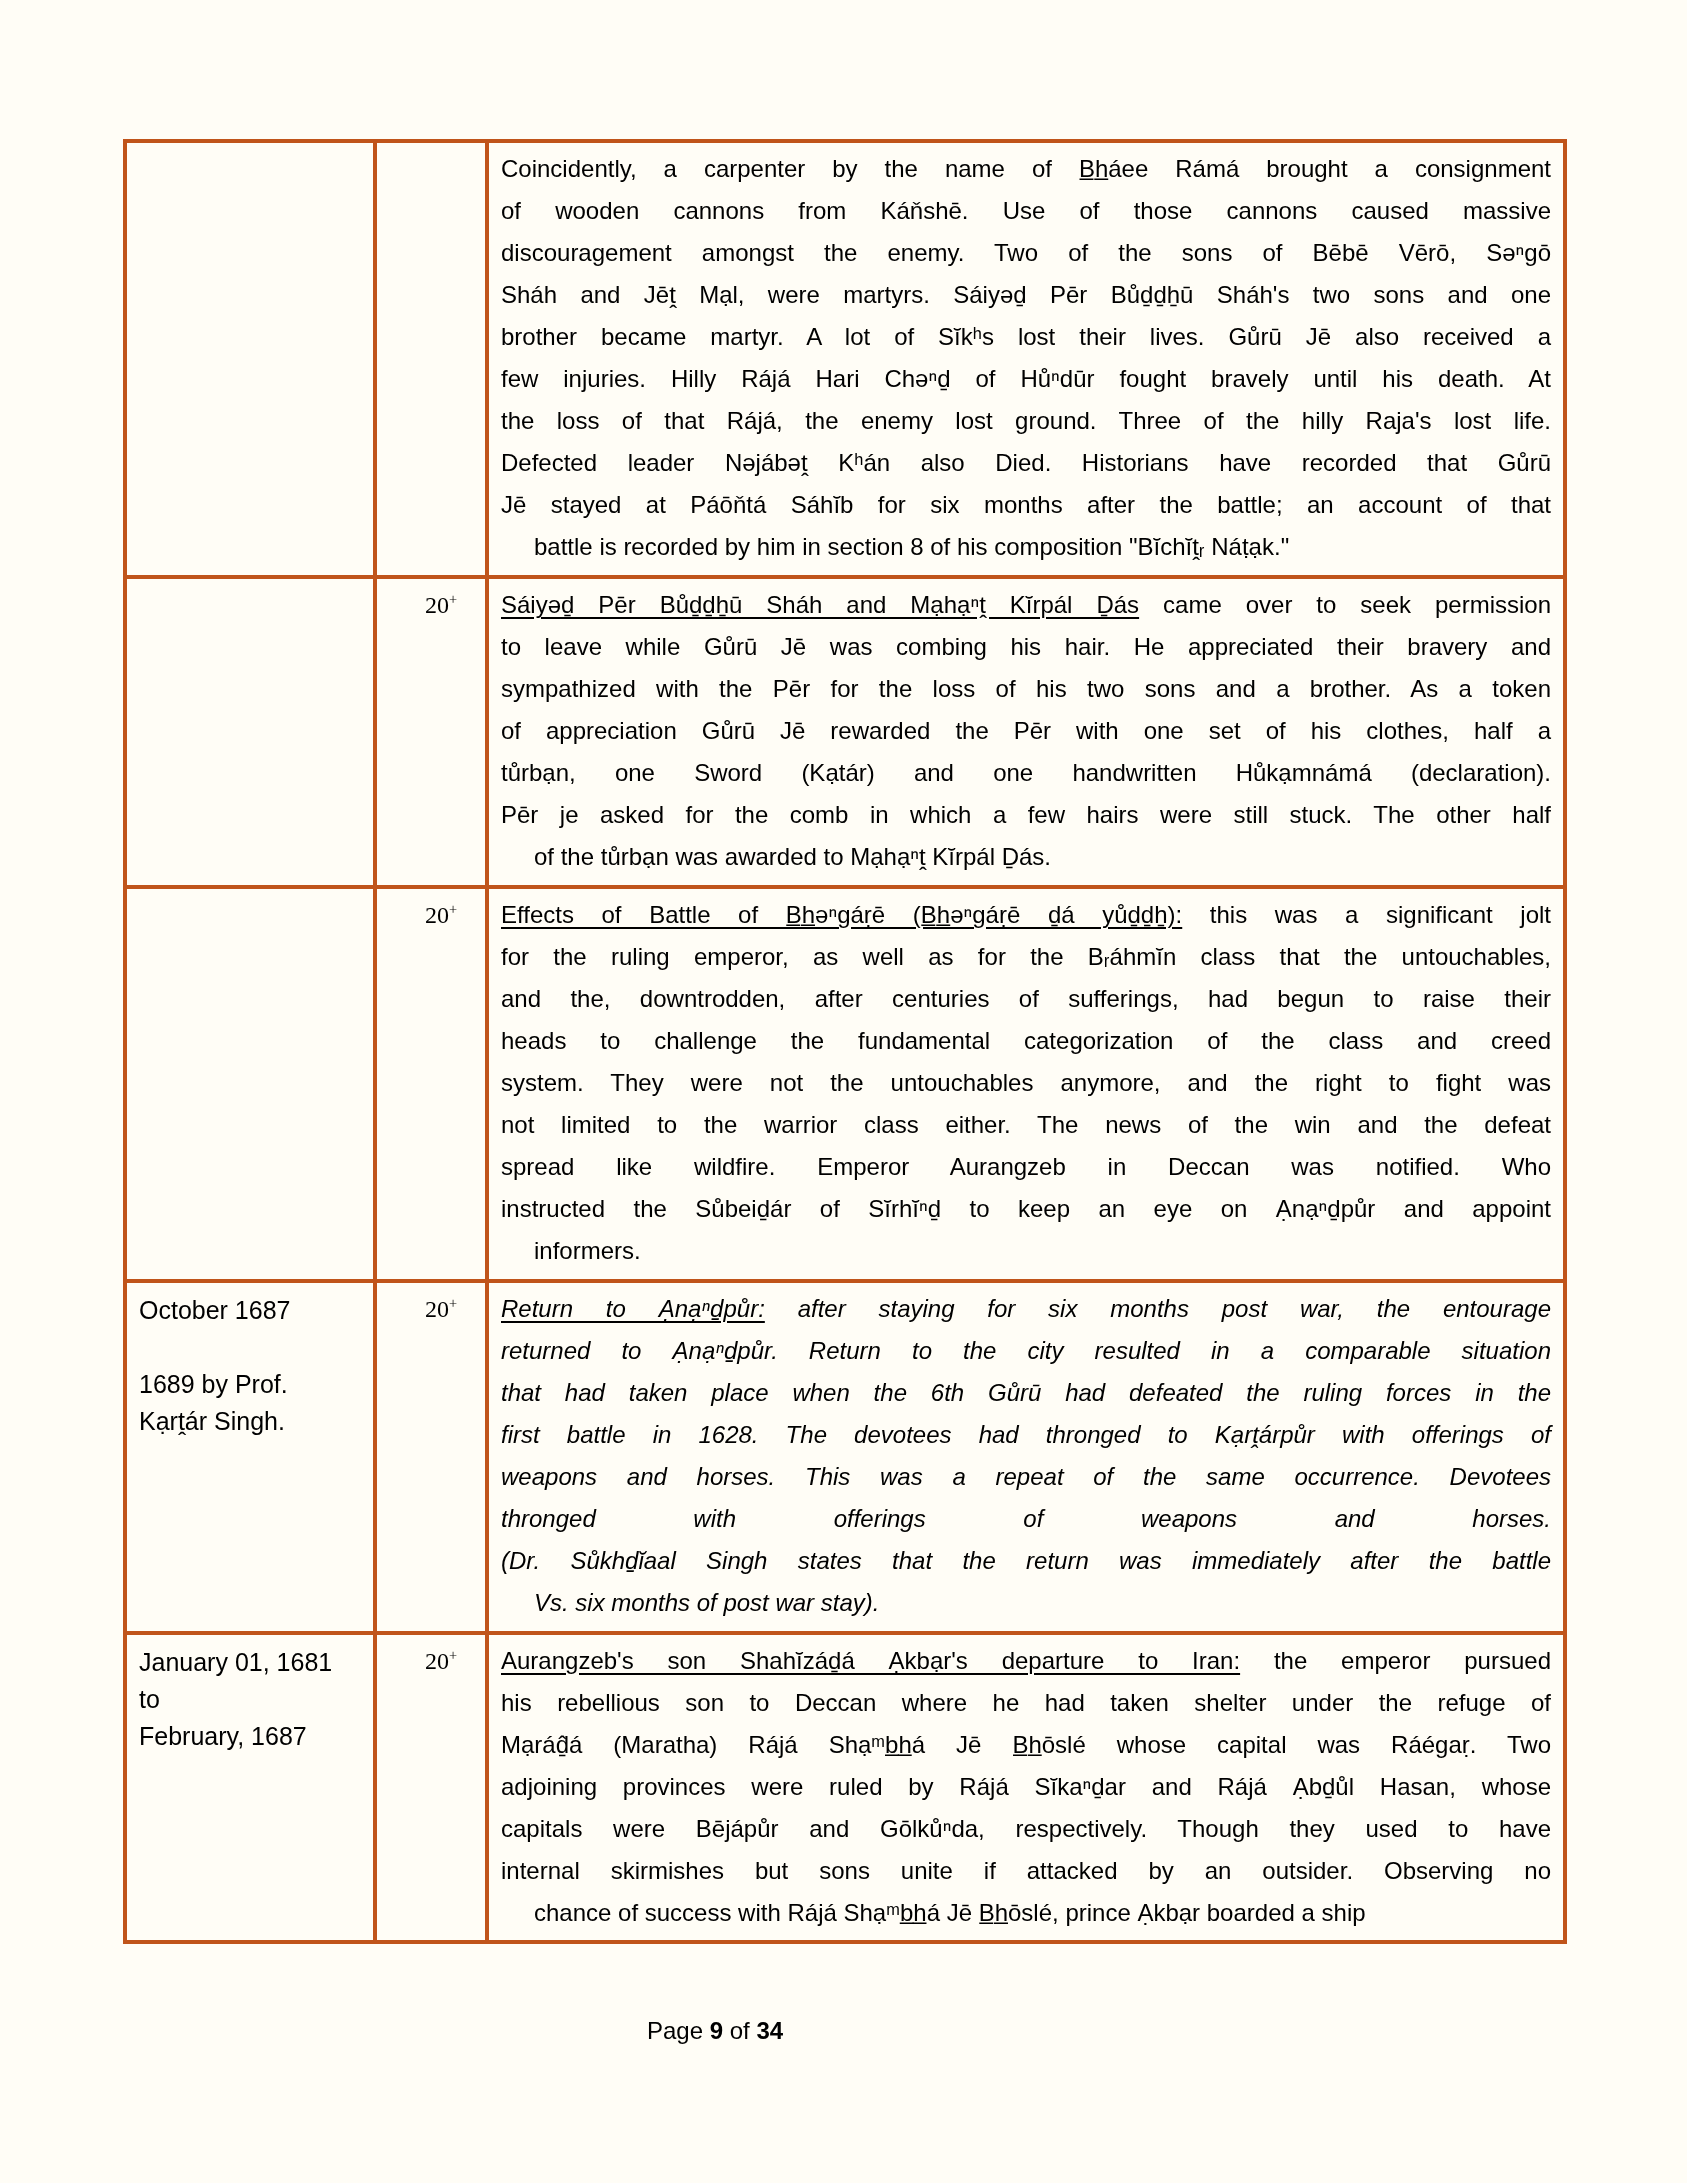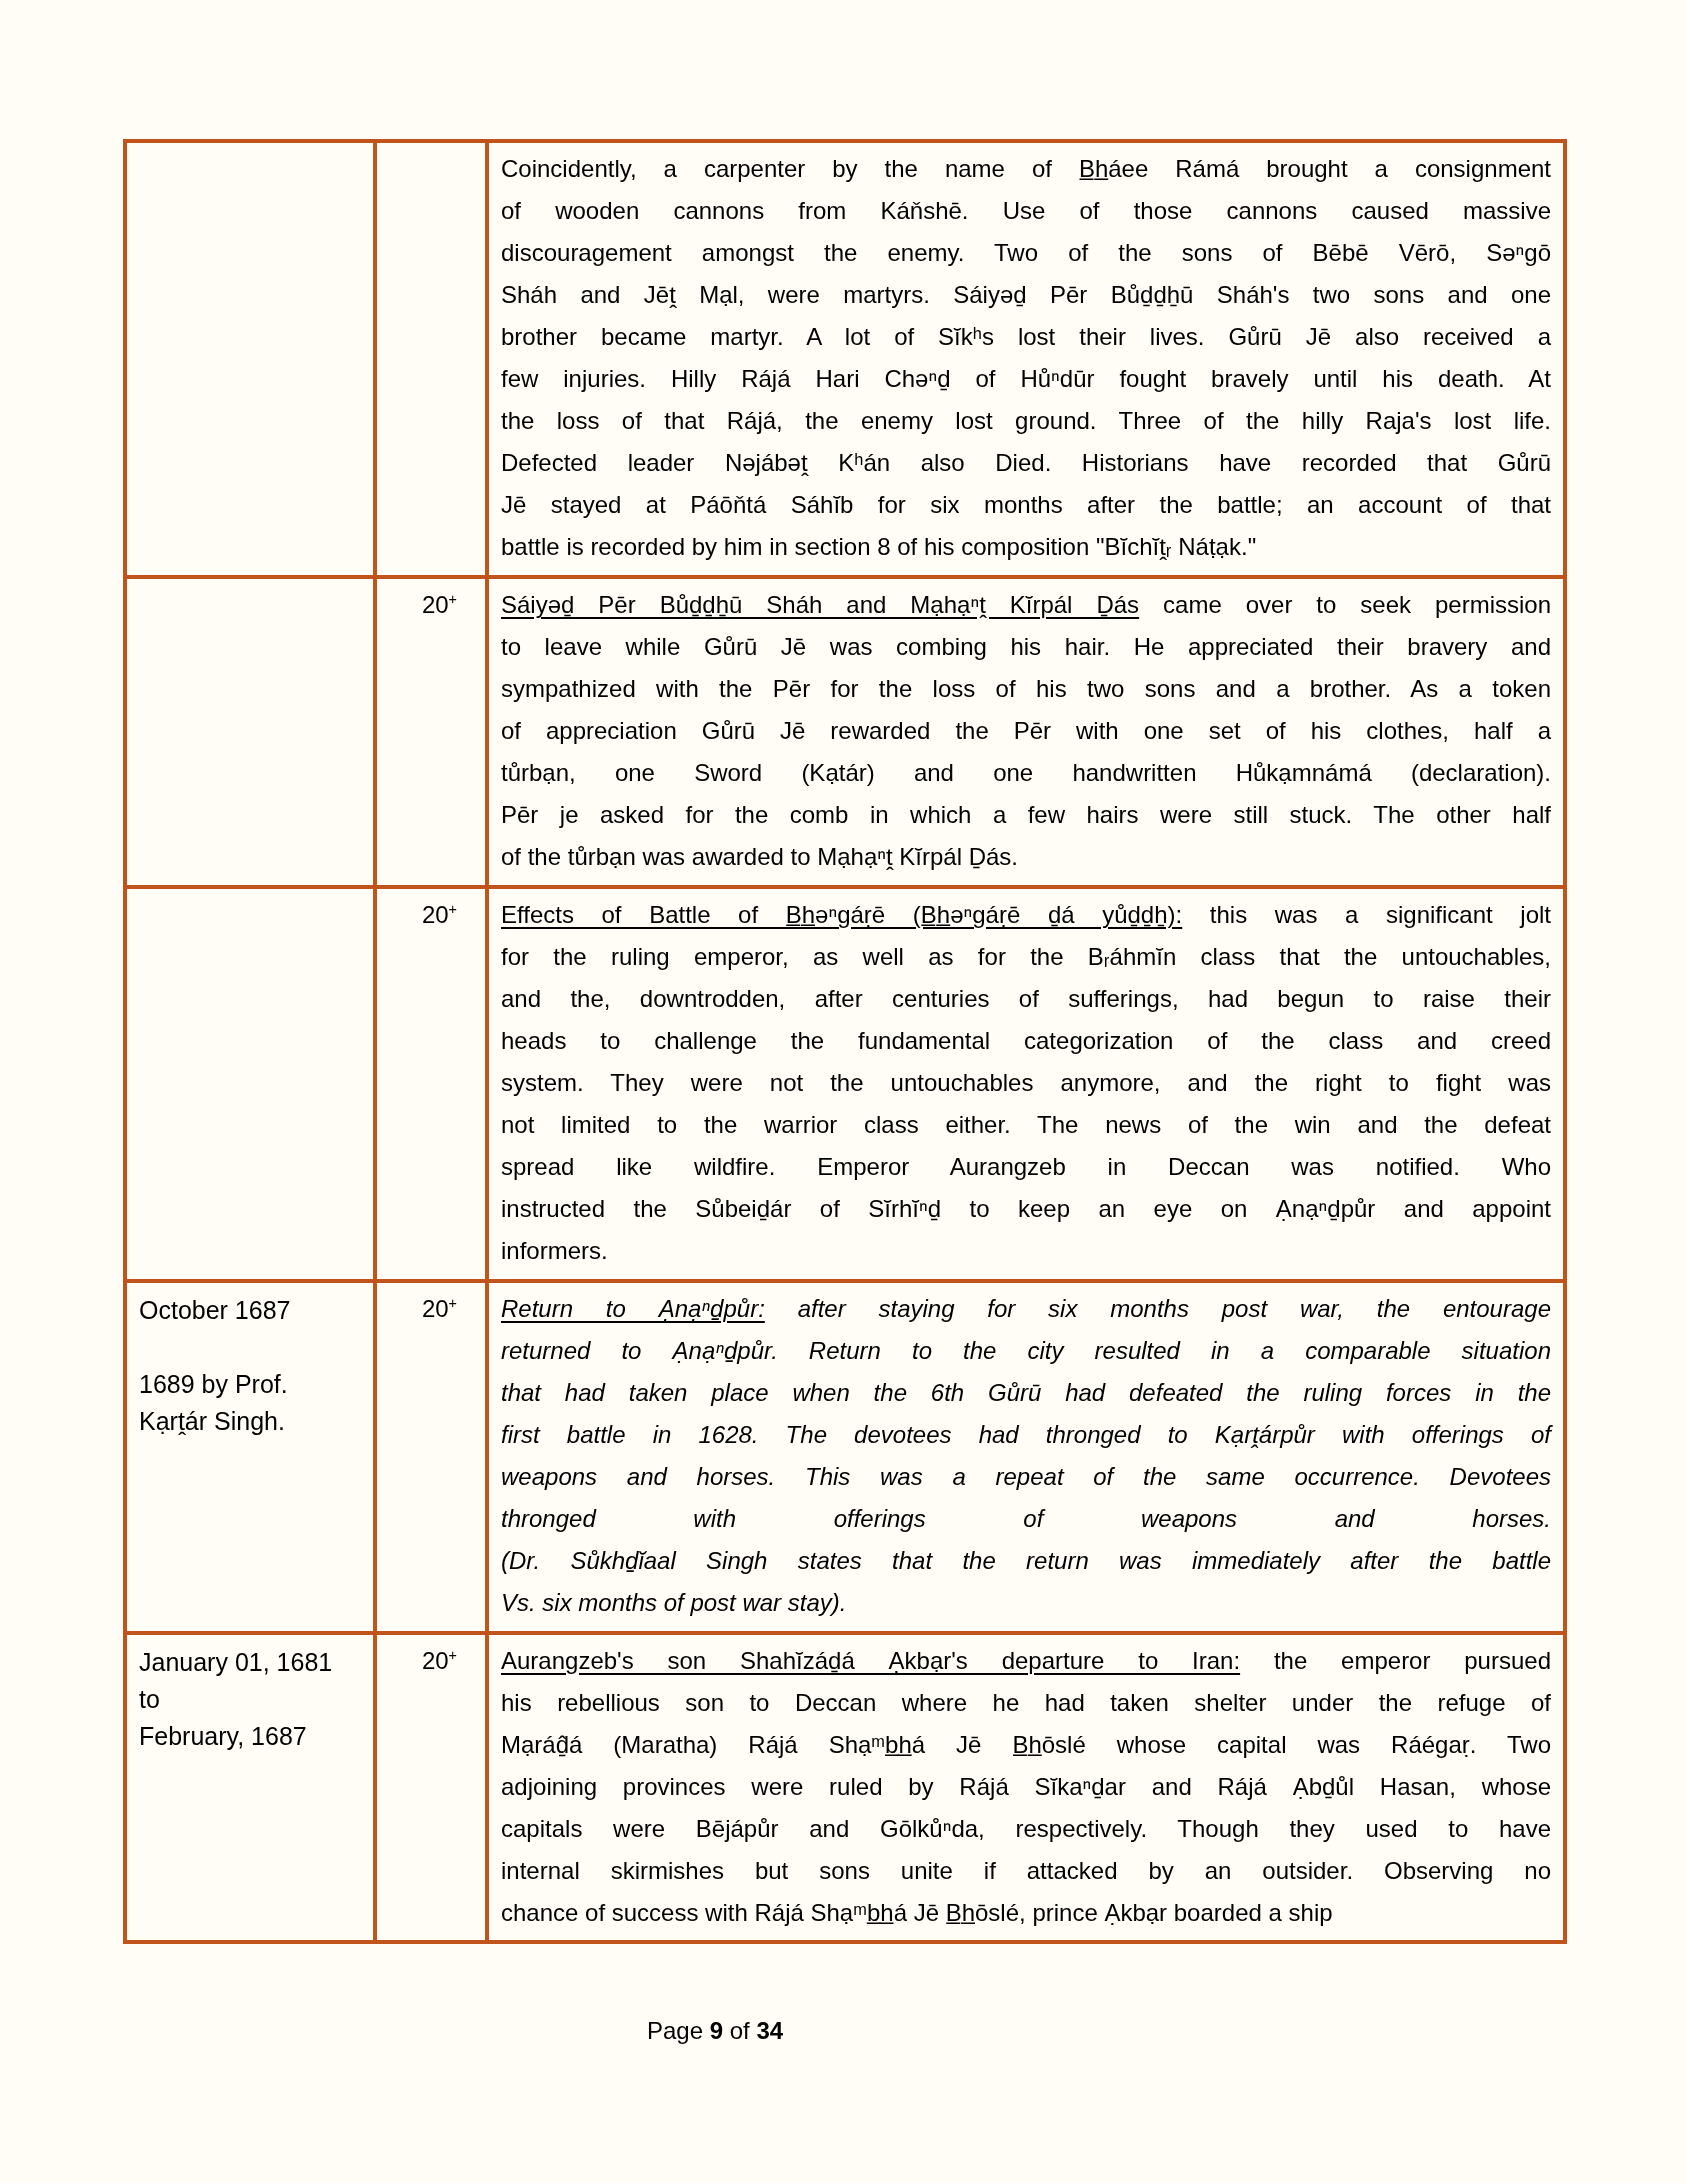--- a/index.html
+++ b/index.html
@@ -19,24 +19,24 @@
     table-layout: fixed;
   }
   .page-table td {
     border: 4px solid #c0541a;
     vertical-align: top;
     padding: 5.3px 12px 6.6px 12px;
     font-size: 24px;
     line-height: 42px;
   }
   .col-date { width: 236px; font-size: 25px !important; line-height: 37px !important; padding-top: 9.3px !important; }
-  .col-age { width: 89px; text-align: right; padding-right: 28px !important; }
+  .col-age { width: 89px; text-align: right; padding-right: 28px !important; font-family: Liberation Serif, serif; }
   .col-text { width: auto; text-align: justify; text-justify: inter-word; }
   .col-text .line { display: block; text-align: justify; text-align-last: justify; }
-  .col-text .line.last { text-align-last: left; }
+  .col-text .line.last { text-align-last: left; margin-left: 33px; }
   .u { text-decoration: underline; text-decoration-thickness: 2px; text-underline-offset: 4px; }
   sup { font-size: 0.6em; line-height: 0; vertical-align: super; }
   .date-line { display: block; }
   .date-gap { display: block; height: 37px; }
   .footer {
     position: absolute;
     left: 0; width: 1430px;
     top: 2017px;
     text-align: center;
     font-size: 24px;

